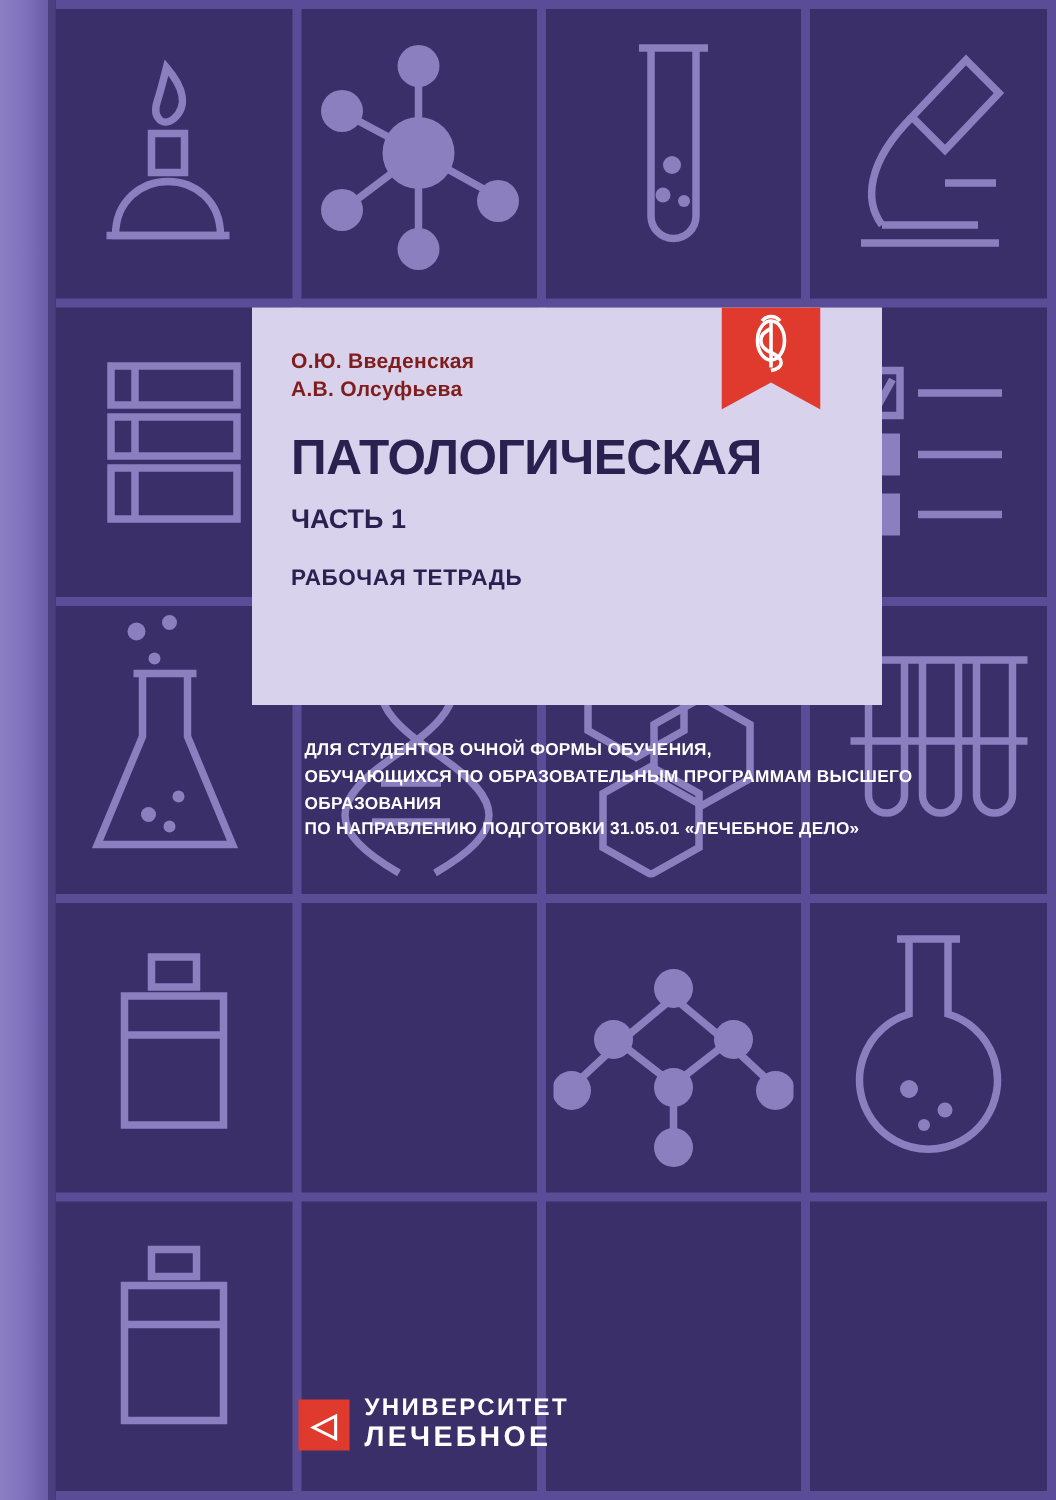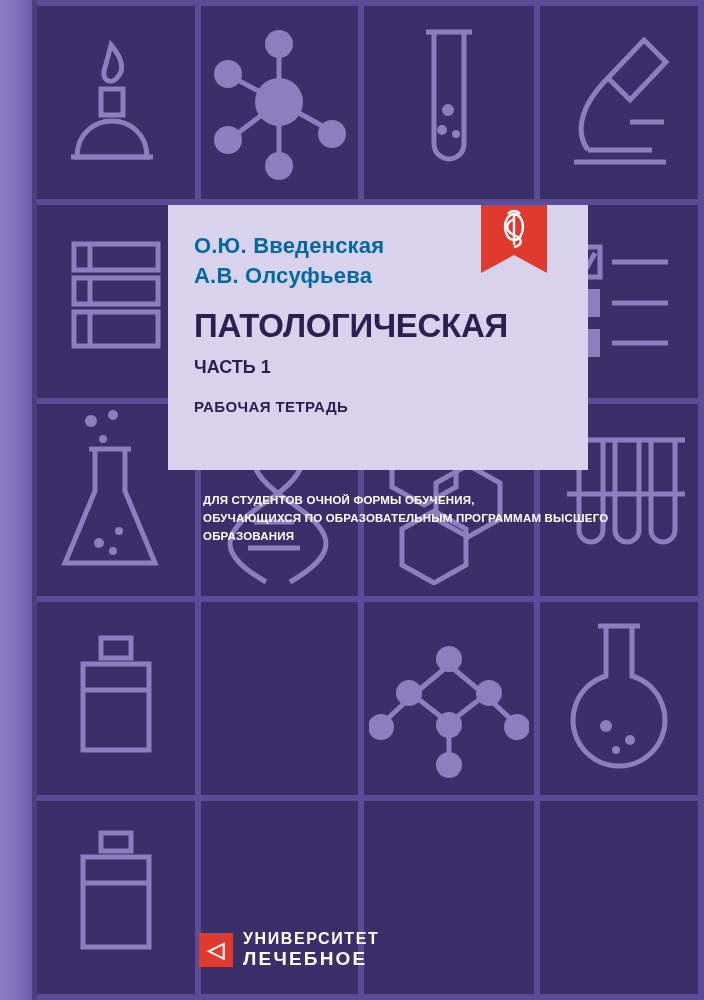--- a/index.html
+++ b/index.html
@@ -69,22 +69,22 @@
     top: 205px;
     width: 420px;
     height: 265px;
     background: #d8d2ec;
     z-index: 4;
   }
   .panel-inner {
     padding: 26px 26px 0 26px;
   }
   .authors {
-    color: #0369a1;
-    font-size: 22px;
+    color: #7f1d1d;
+    font-size: 14px;
     font-weight: bold;
     line-height: 1.35;
     letter-spacing: 0.2px;
   }
   .title {
     margin-top: 18px;
     color: #2b2150;
     font-size: 33px;
     font-weight: bold;
     line-height: 1.12;
@@ -372,20 +372,21 @@
         <path d="M33 14 C24 18 24 26 33 30 C42 34 42 40 33 42"></path>
         <path d="M27 9 C30 5 36 5 39 9"></path>
       </g>
       <ellipse cx="33" cy="22" rx="9" ry="13" fill="none" stroke="#ffffff" stroke-width="2.4"></ellipse>
     </svg>
   </div>
 
   <div class="desc">
     <div>ДЛЯ СТУДЕНТОВ ОЧНОЙ ФОРМЫ ОБУЧЕНИЯ,</div>
     <div>ОБУЧАЮЩИХСЯ ПО ОБРАЗОВАТЕЛЬНЫМ ПРОГРАММАМ ВЫСШЕГО ОБРАЗОВАНИЯ</div>
+    <div>ПО НАПРАВЛЕНИЮ ПОДГОТОВКИ 31.05.01 «ЛЕЧЕБНОЕ ДЕЛО»</div>
   </div>
 
   <div class="logo">
     <div class="logo-mark">◁</div>
     <div class="logo-text">
       <div class="l1">УНИВЕРСИТЕТ</div>
       <div class="l2">ЛЕЧЕБНОЕ</div>
     </div>
   </div>
 

